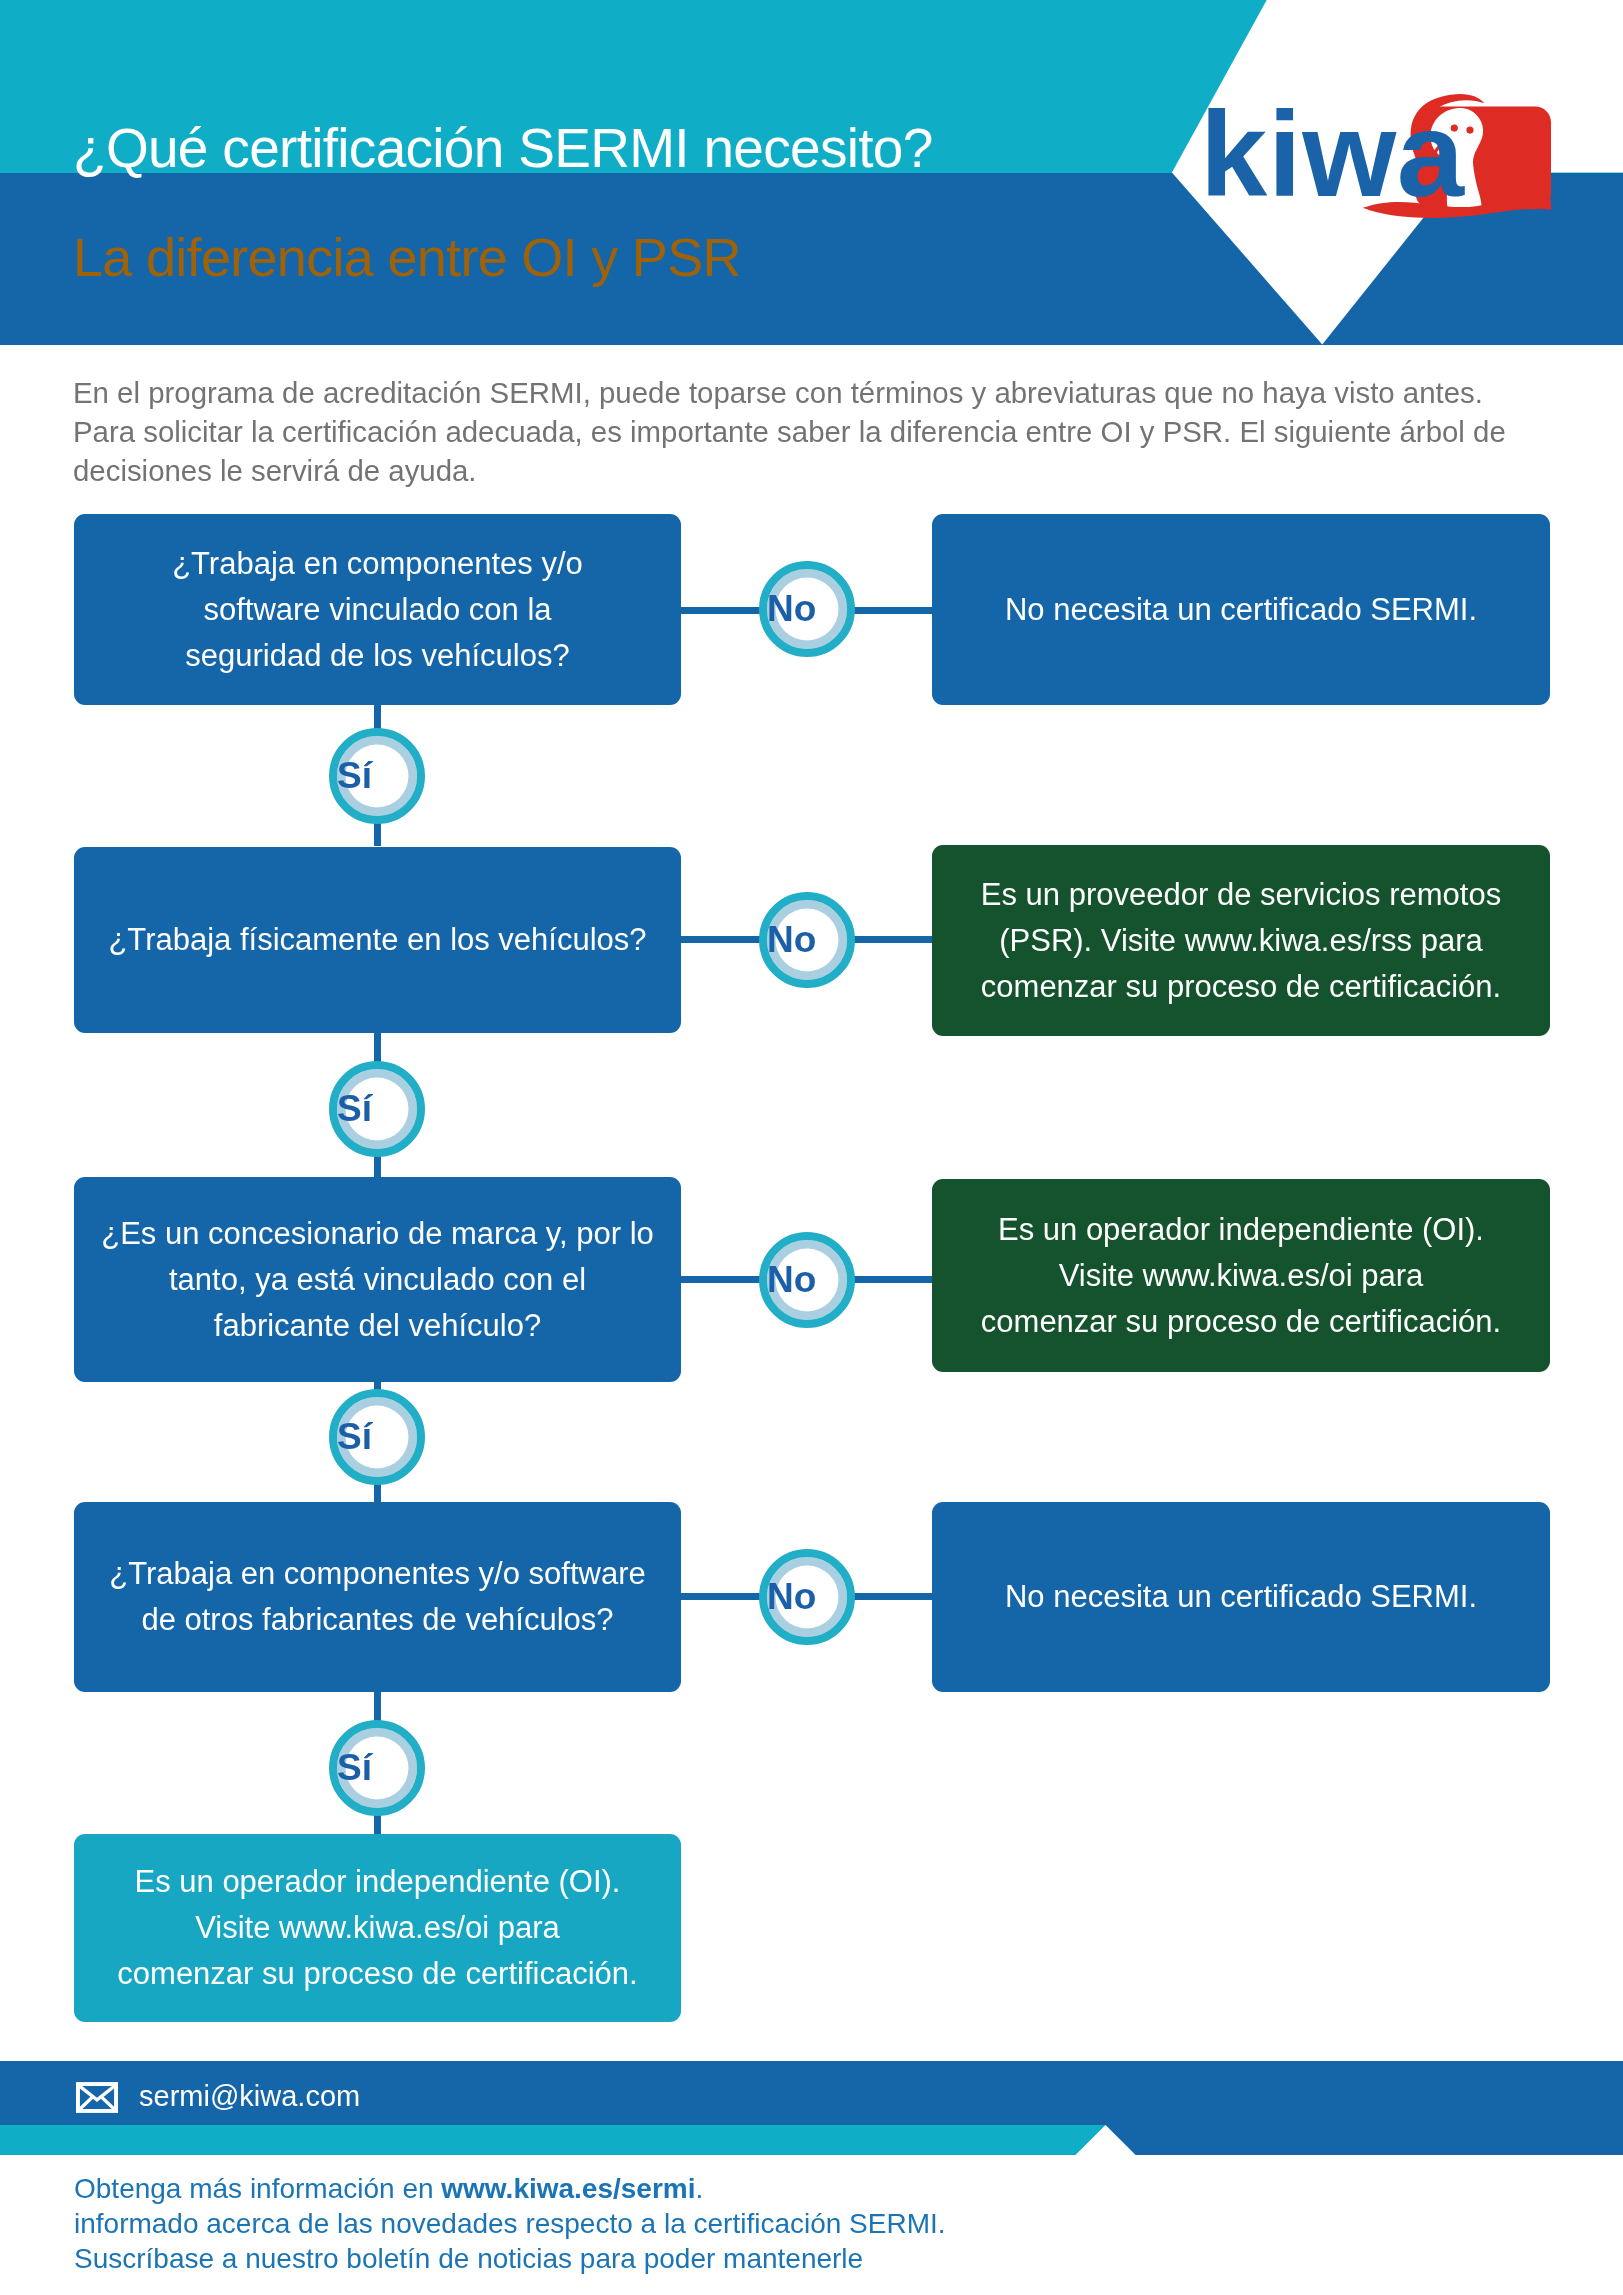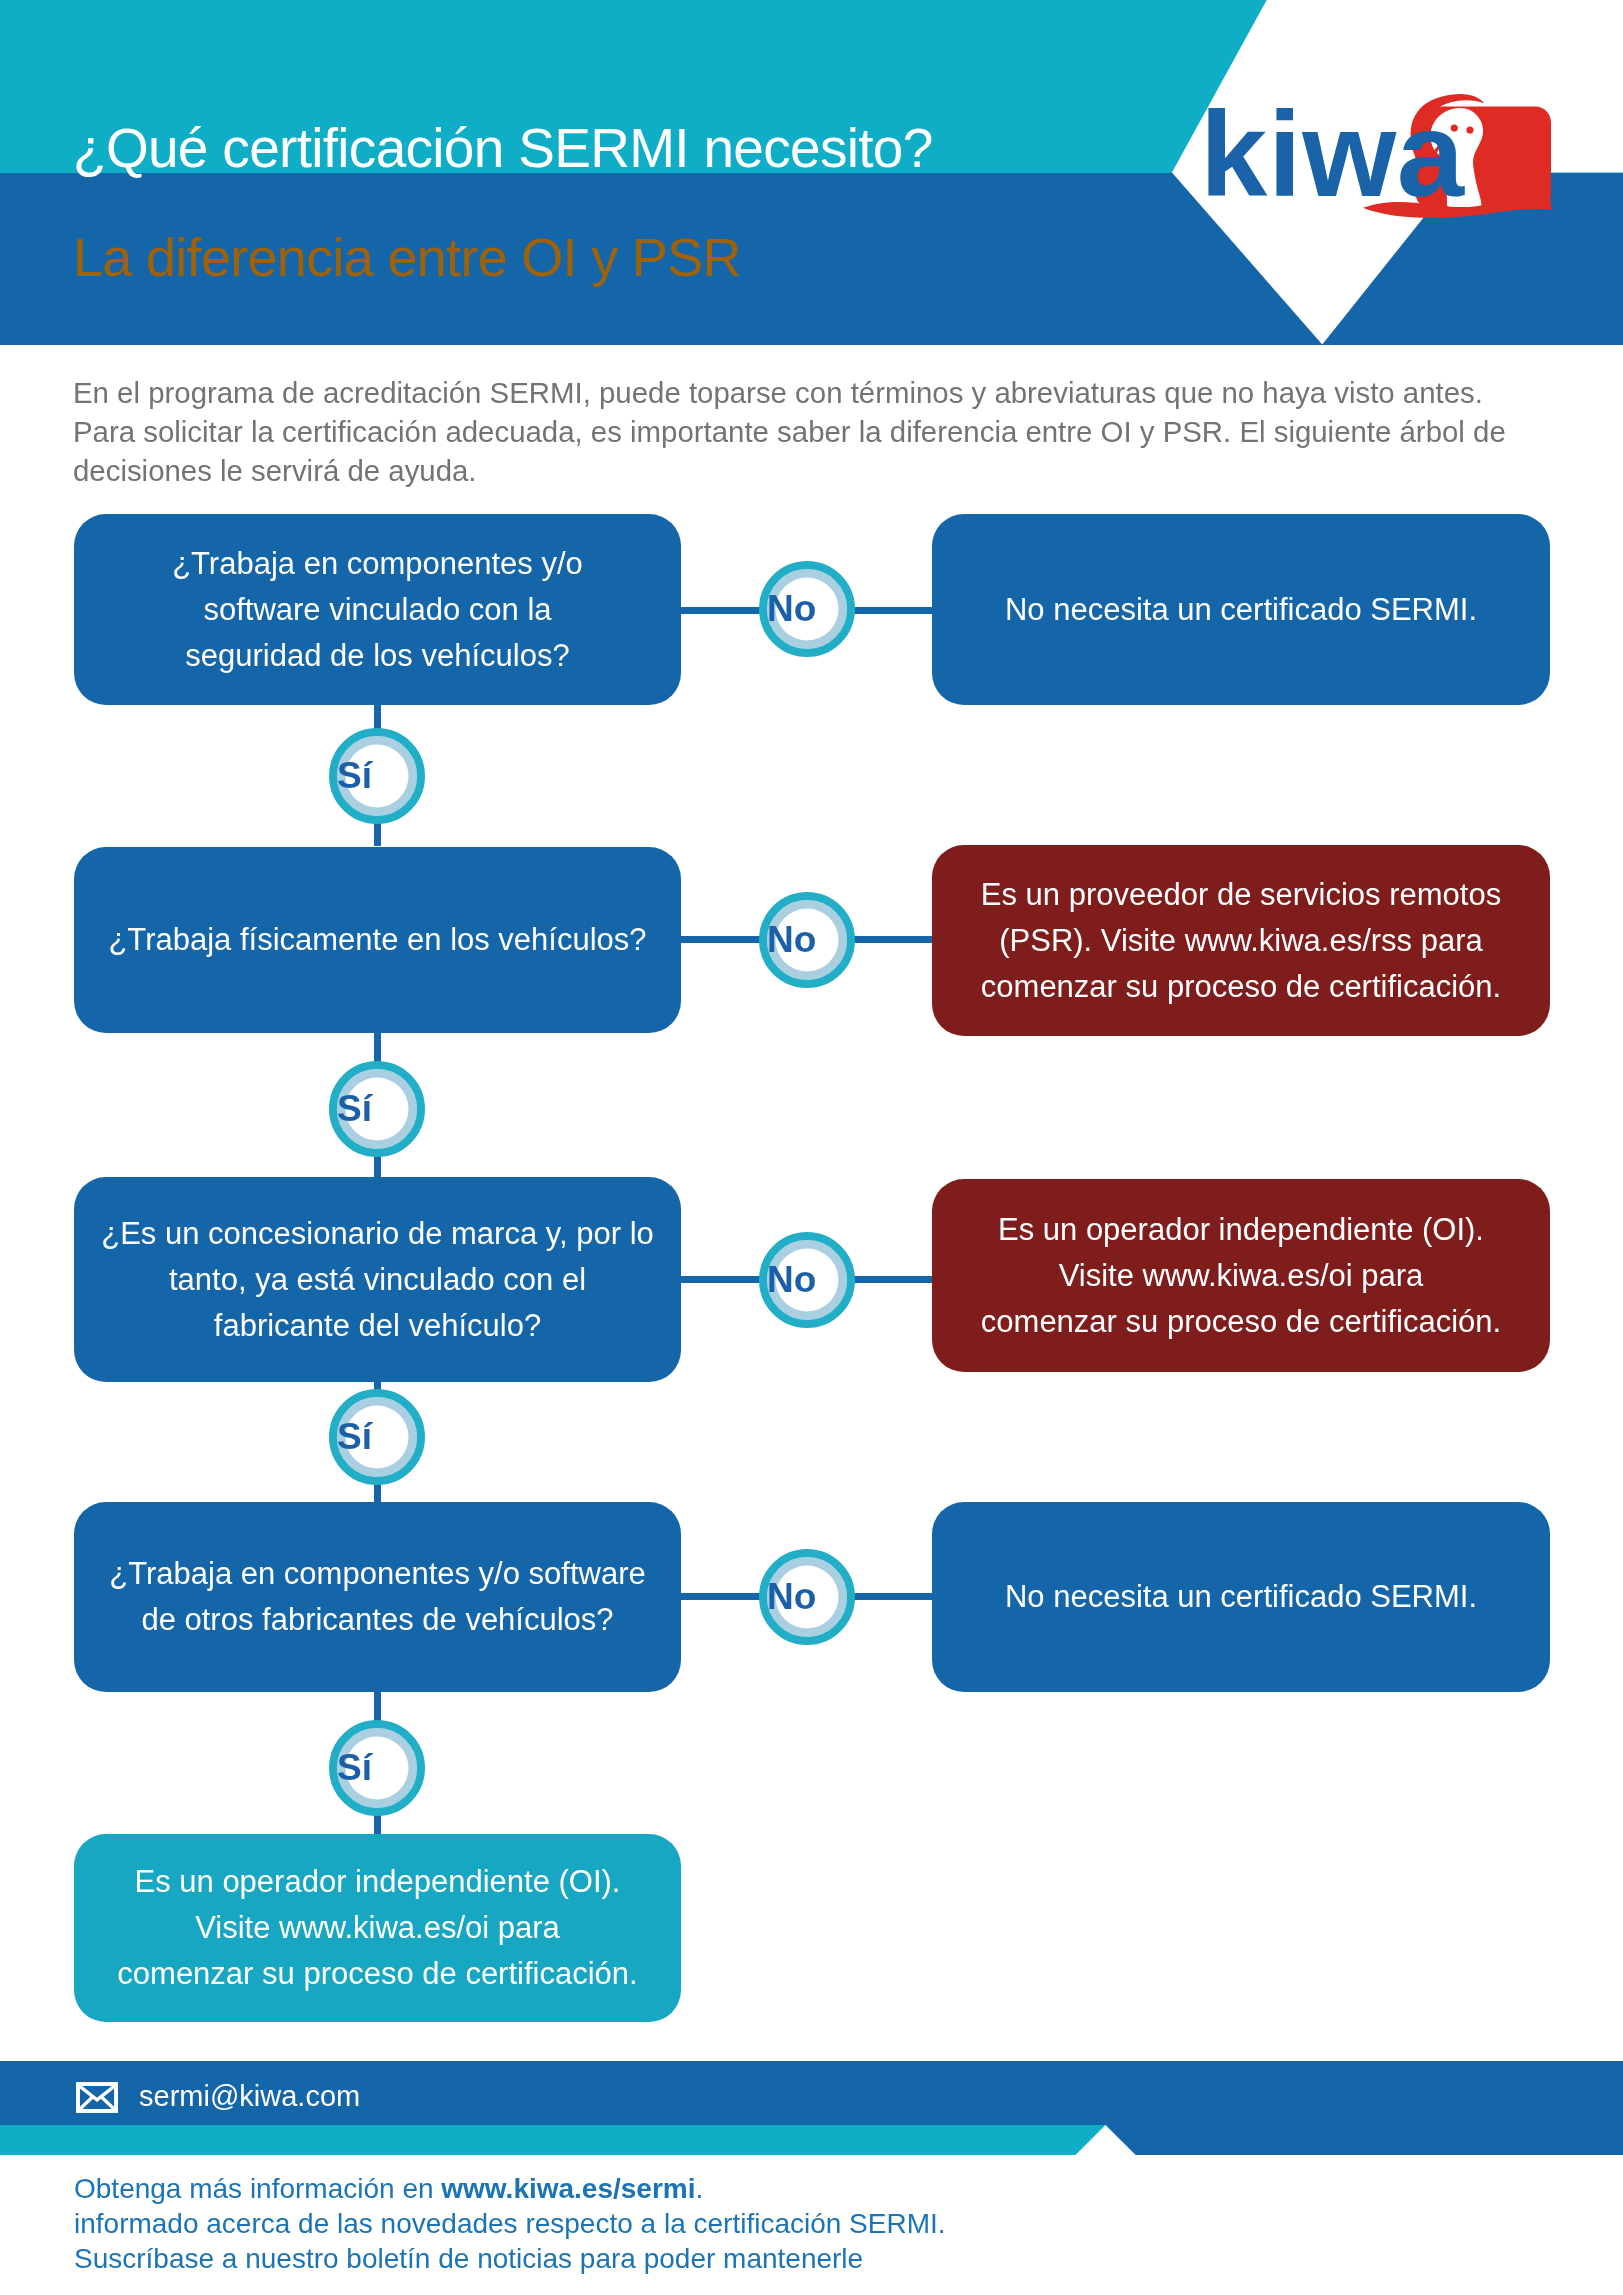--- a/index.html
+++ b/index.html
@@ -21,27 +21,27 @@
   .logo-svg{position:absolute;left:1080px;top:0;width:544px;height:366px;}
   
   .intro{
     position:absolute;left:73px;top:373px;width:1505px;
     color:#737373;font-size:29.4px;line-height:39px;white-space:pre-line;
   }
   
   .connector-v{position:absolute;left:374px;width:6.5px;background:#1565A9;}
   .connector-h{position:absolute;left:681px;width:252px;height:6.5px;background:#1565A9;}
   .qbox,.abox{
-    position:absolute;border-radius:32px;display:flex;align-items:center;justify-content:center;
+    position:absolute;border-radius:11px;display:flex;align-items:center;justify-content:center;
     color:#ffffff;text-align:center;
   }
   .qbox{left:74px;width:607px;background:#1565A9;}
   .abox{left:932px;width:618px;}
   .abox.dark{background:#1565A9;}
-  .abox.teal{background:#7f1d1d;}
+  .abox.teal{background:#14532d;}
   .qbox.teal{background:#18A7C2;}
   .boxtext{font-size:31px;line-height:46px;white-space:pre-line;padding:0 19.6px;}
   .badge{
     position:absolute;width:96px;height:96px;box-sizing:border-box;border-radius:50%;
     background:#ffffff;border:8.5px solid #23AEC8;box-shadow:inset 0 0 0 8.5px #A9CFE0;
     display:flex;align-items:center;
     color:#1B5FA8;font-size:37px;font-weight:700;
   }
   
   .footer-band{position:absolute;left:0;top:2061px;width:1623px;height:64px;background:#1565A9;}

